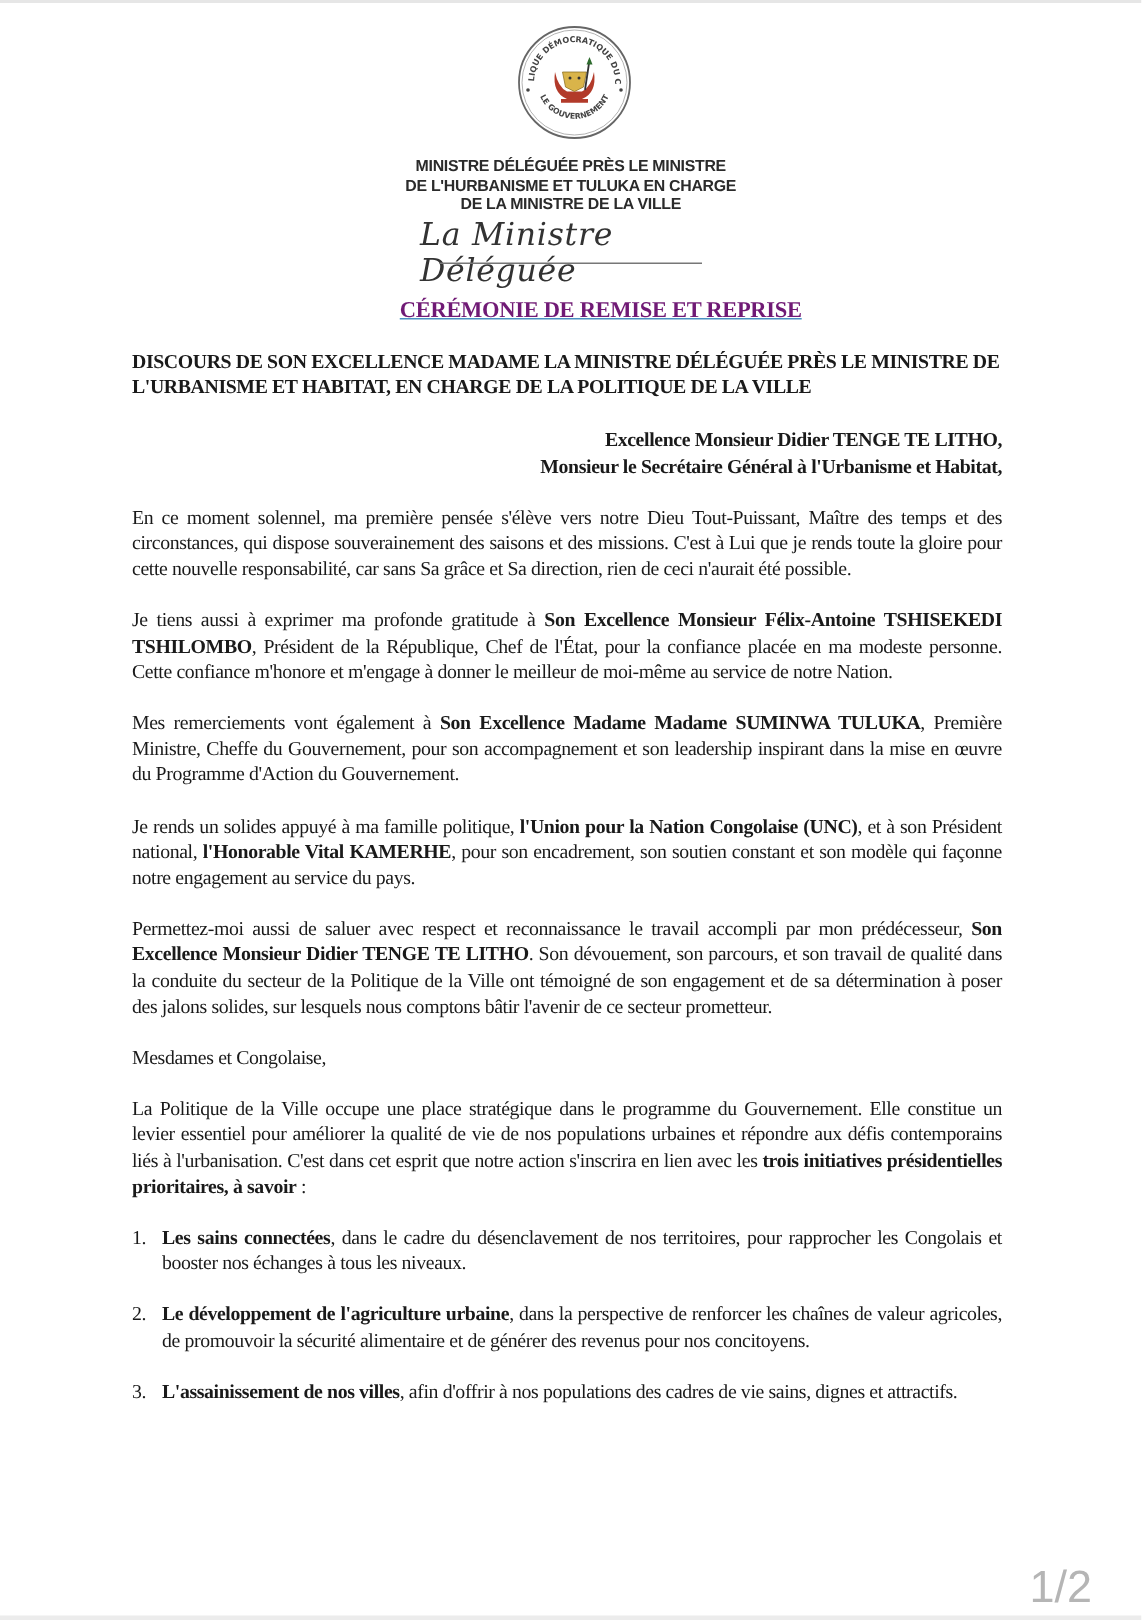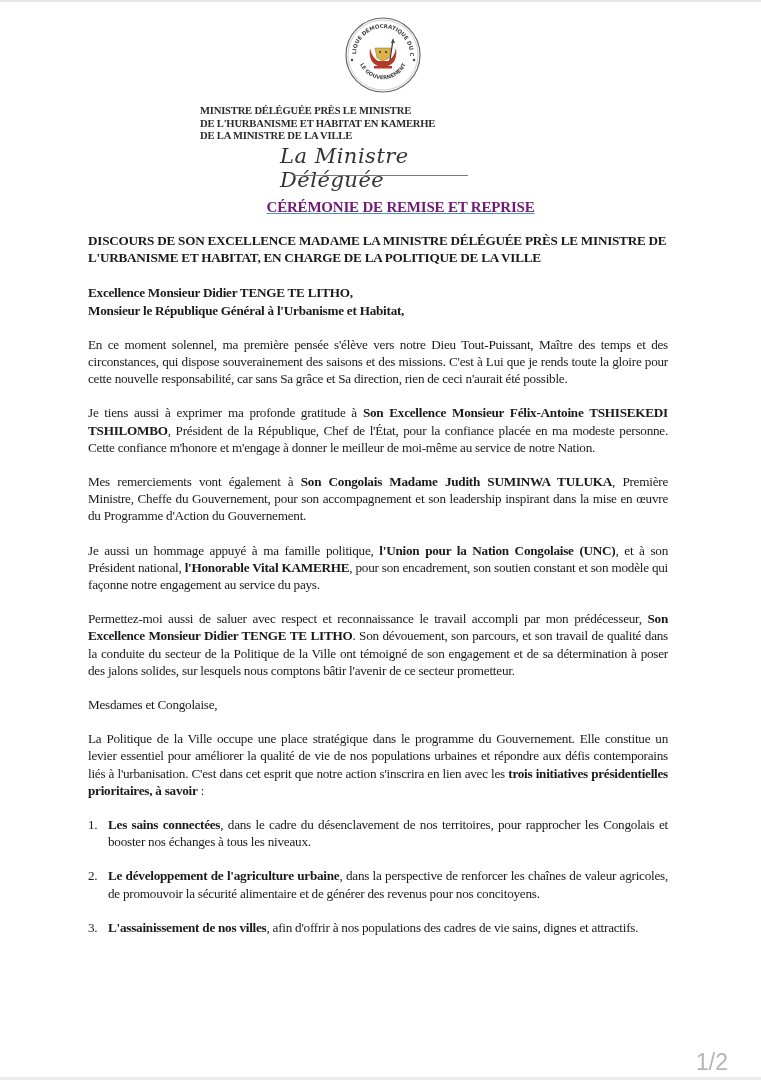--- a/index.html
+++ b/index.html
@@ -8,50 +8,50 @@
       background: #ffffff;
       font-family: "Liberation Serif", "DejaVu Serif", serif;
       color: #1a1a1a;
     }
     .topbar { position: absolute; left: 0; top: 0; width: 761px; height: 2px; background: #e6e6e6; }
     .bottombar { position: absolute; left: 0; bottom: 0; width: 761px; height: 3px; background: #ececec; }
 
     .seal { position: absolute; left: 344px; top: 16px; width: 78px; height: 78px; }
     .header-org {
       position: absolute; left: 200px; width: 361px; top: 105px;
-      font-family: Liberation Serif, serif;
+      text-align: center; font-family: Liberation Sans, sans-serif;
       font-weight: bold; font-size: 10.6px; line-height: 12.5px; color: #2b2b2b; letter-spacing: -0.2px;
     }
     .signature {
       position: absolute; left: 280px; top: 144px; width: 200px; height: 34px;
       text-align: left; font-family: "DejaVu Serif", serif; font-style: italic;
       font-size: 21px; color: #333; letter-spacing: 0.5px;
     }
     .signature-line { position: absolute; left: 293px; top: 175px; width: 175px; height: 1px; background: #777; }
 
     .doc-title {
       position: absolute; left: 0; width: 761px; top: 199px; text-align: center;
       font-weight: bold; font-size: 15px; color: #701a75; text-decoration: underline;
       text-decoration-color: #4a90c2; letter-spacing: -0.2px; padding-left: 20px;
     }
     .content {
       position: absolute; left: 88px; width: 580px; top: 232px;
       font-size: 13.2px; line-height: 17.2px; letter-spacing: -0.25px;
     }
     .subtitle { font-weight: bold; margin: 0 0 18px 0; }
     .salutations { font-weight: bold; margin: 0 0 17px 0; }
-    .salutations div { white-space: nowrap; }
+    .salutations div { white-space: nowrap; text-align: right; }
     p { margin: 0 0 17px 0; text-align: justify; }
     .b { font-weight: bold; }
     ol { margin: 0; padding: 0; list-style: none; }
     ol li { position: relative; padding-left: 20px; margin: 0 0 17px 0; text-align: justify; }
     ol li .num { position: absolute; left: 0; top: 0; }
     .page-indicator {
       position: absolute; right: 33px; bottom: 4px;
-      font-family: "Liberation Sans", "DejaVu Sans", sans-serif; font-size: 23px; color: #b5b5b5;
+      font-family: "Liberation Sans", "DejaVu Sans", sans-serif; font-size: 30px; color: #b5b5b5;
     }
   </style>
 </head>
 <body>
 
 <div class="topbar"></div>
 
 <div class="seal">
   <svg width="78" height="78" viewBox="0 0 78 78">
     <defs>
@@ -73,43 +73,43 @@
     <circle cx="36" cy="36" r="1" fill="#333"></circle>
     <circle cx="42" cy="36" r="1" fill="#333"></circle>
     <path d="M 49 24 L 46 44" stroke="#333" stroke-width="1.2"></path>
     <path d="M 49 22 L 51 27 L 47 27 Z" fill="#2e6b2e"></path>
     <rect x="30" y="50" width="18" height="2.5" fill="#b23a2a"></rect>
   </svg>
 </div>
 
 <div class="header-org">
   <div>MINISTRE DÉLÉGUÉE PRÈS LE MINISTRE</div>
-  <div>DE L'HURBANISME ET HABITAT EN KAMERHE</div>
+  <div>DE L'HURBANISME ET TULUKA EN CHARGE</div>
   <div>DE LA MINISTRE DE LA VILLE</div>
 </div>
 <div class="signature">La Ministre Déléguée</div>
 <div class="signature-line"></div>
 
 <div class="doc-title">CÉRÉMONIE DE REMISE ET REPRISE</div>
 
 <div class="content">
   <div class="subtitle">DISCOURS DE SON EXCELLENCE MADAME LA MINISTRE DÉLÉGUÉE PRÈS LE MINISTRE DE L'URBANISME ET HABITAT, EN CHARGE DE LA POLITIQUE DE LA VILLE</div>
 
   <div class="salutations">
     <div>Excellence Monsieur Didier TENGE TE LITHO,</div>
-    <div>Monsieur le République Général à l'Urbanisme et Habitat,</div>
+    <div>Monsieur le Secrétaire Général à l'Urbanisme et Habitat,</div>
   </div>
 
   <p>En ce moment solennel, ma première pensée s'élève vers notre Dieu Tout-Puissant, Maître des temps et des circonstances, qui dispose souverainement des saisons et des missions. C'est à Lui que je rends toute la gloire pour cette nouvelle responsabilité, car sans Sa grâce et Sa direction, rien de ceci n'aurait été possible.</p>
 
   <p><span>Je tiens aussi à exprimer ma profonde gratitude à </span><span class="b">Son Excellence Monsieur Félix-Antoine TSHISEKEDI TSHILOMBO</span><span>, Président de la République, Chef de l'État, pour la confiance placée en ma modeste personne. Cette confiance m'honore et m'engage à donner le meilleur de moi-même au service de notre Nation.</span></p>
 
-  <p><span>Mes remerciements vont également à </span><span class="b">Son Congolais Madame Judith SUMINWA TULUKA</span><span>, Première Ministre, Cheffe du Gouvernement, pour son accompagnement et son leadership inspirant dans la mise en œuvre du Programme d'Action du Gouvernement.</span></p>
+  <p><span>Mes remerciements vont également à </span><span class="b">Son Excellence Madame Madame SUMINWA TULUKA</span><span>, Première Ministre, Cheffe du Gouvernement, pour son accompagnement et son leadership inspirant dans la mise en œuvre du Programme d'Action du Gouvernement.</span></p>
 
-  <p><span>Je aussi un hommage appuyé à ma famille politique, </span><span class="b">l'Union pour la Nation Congolaise (UNC)</span><span>, et à son Président national, </span><span class="b">l'Honorable Vital KAMERHE</span><span>, pour son encadrement, son soutien constant et son modèle qui façonne notre engagement au service du pays.</span></p>
+  <p><span>Je rends un solides appuyé à ma famille politique, </span><span class="b">l'Union pour la Nation Congolaise (UNC)</span><span>, et à son Président national, </span><span class="b">l'Honorable Vital KAMERHE</span><span>, pour son encadrement, son soutien constant et son modèle qui façonne notre engagement au service du pays.</span></p>
 
   <p><span>Permettez-moi aussi de saluer avec respect et reconnaissance le travail accompli par mon prédécesseur, </span><span class="b">Son Excellence Monsieur Didier TENGE TE LITHO</span><span>. Son dévouement, son parcours, et son travail de qualité dans la conduite du secteur de la Politique de la Ville ont témoigné de son engagement et de sa détermination à poser des jalons solides, sur lesquels nous comptons bâtir l'avenir de ce secteur prometteur.</span></p>
 
   <p>Mesdames et Congolaise,</p>
 
   <p><span>La Politique de la Ville occupe une place stratégique dans le programme du Gouvernement. Elle constitue un levier essentiel pour améliorer la qualité de vie de nos populations urbaines et répondre aux défis contemporains liés à l'urbanisation. C'est dans cet esprit que notre action s'inscrira en lien avec les </span><span class="b">trois initiatives présidentielles prioritaires, à savoir</span><span> :</span></p>
 
   <ol>
     <li><span class="num">1.</span><span class="b">Les sains connectées</span><span>, dans le cadre du désenclavement de nos territoires, pour rapprocher les Congolais et booster nos échanges à tous les niveaux.</span></li>
     <li><span class="num">2.</span><span class="b">Le développement de l'agriculture urbaine</span><span>, dans la perspective de renforcer les chaînes de valeur agricoles, de promouvoir la sécurité alimentaire et de générer des revenus pour nos concitoyens.</span></li>

